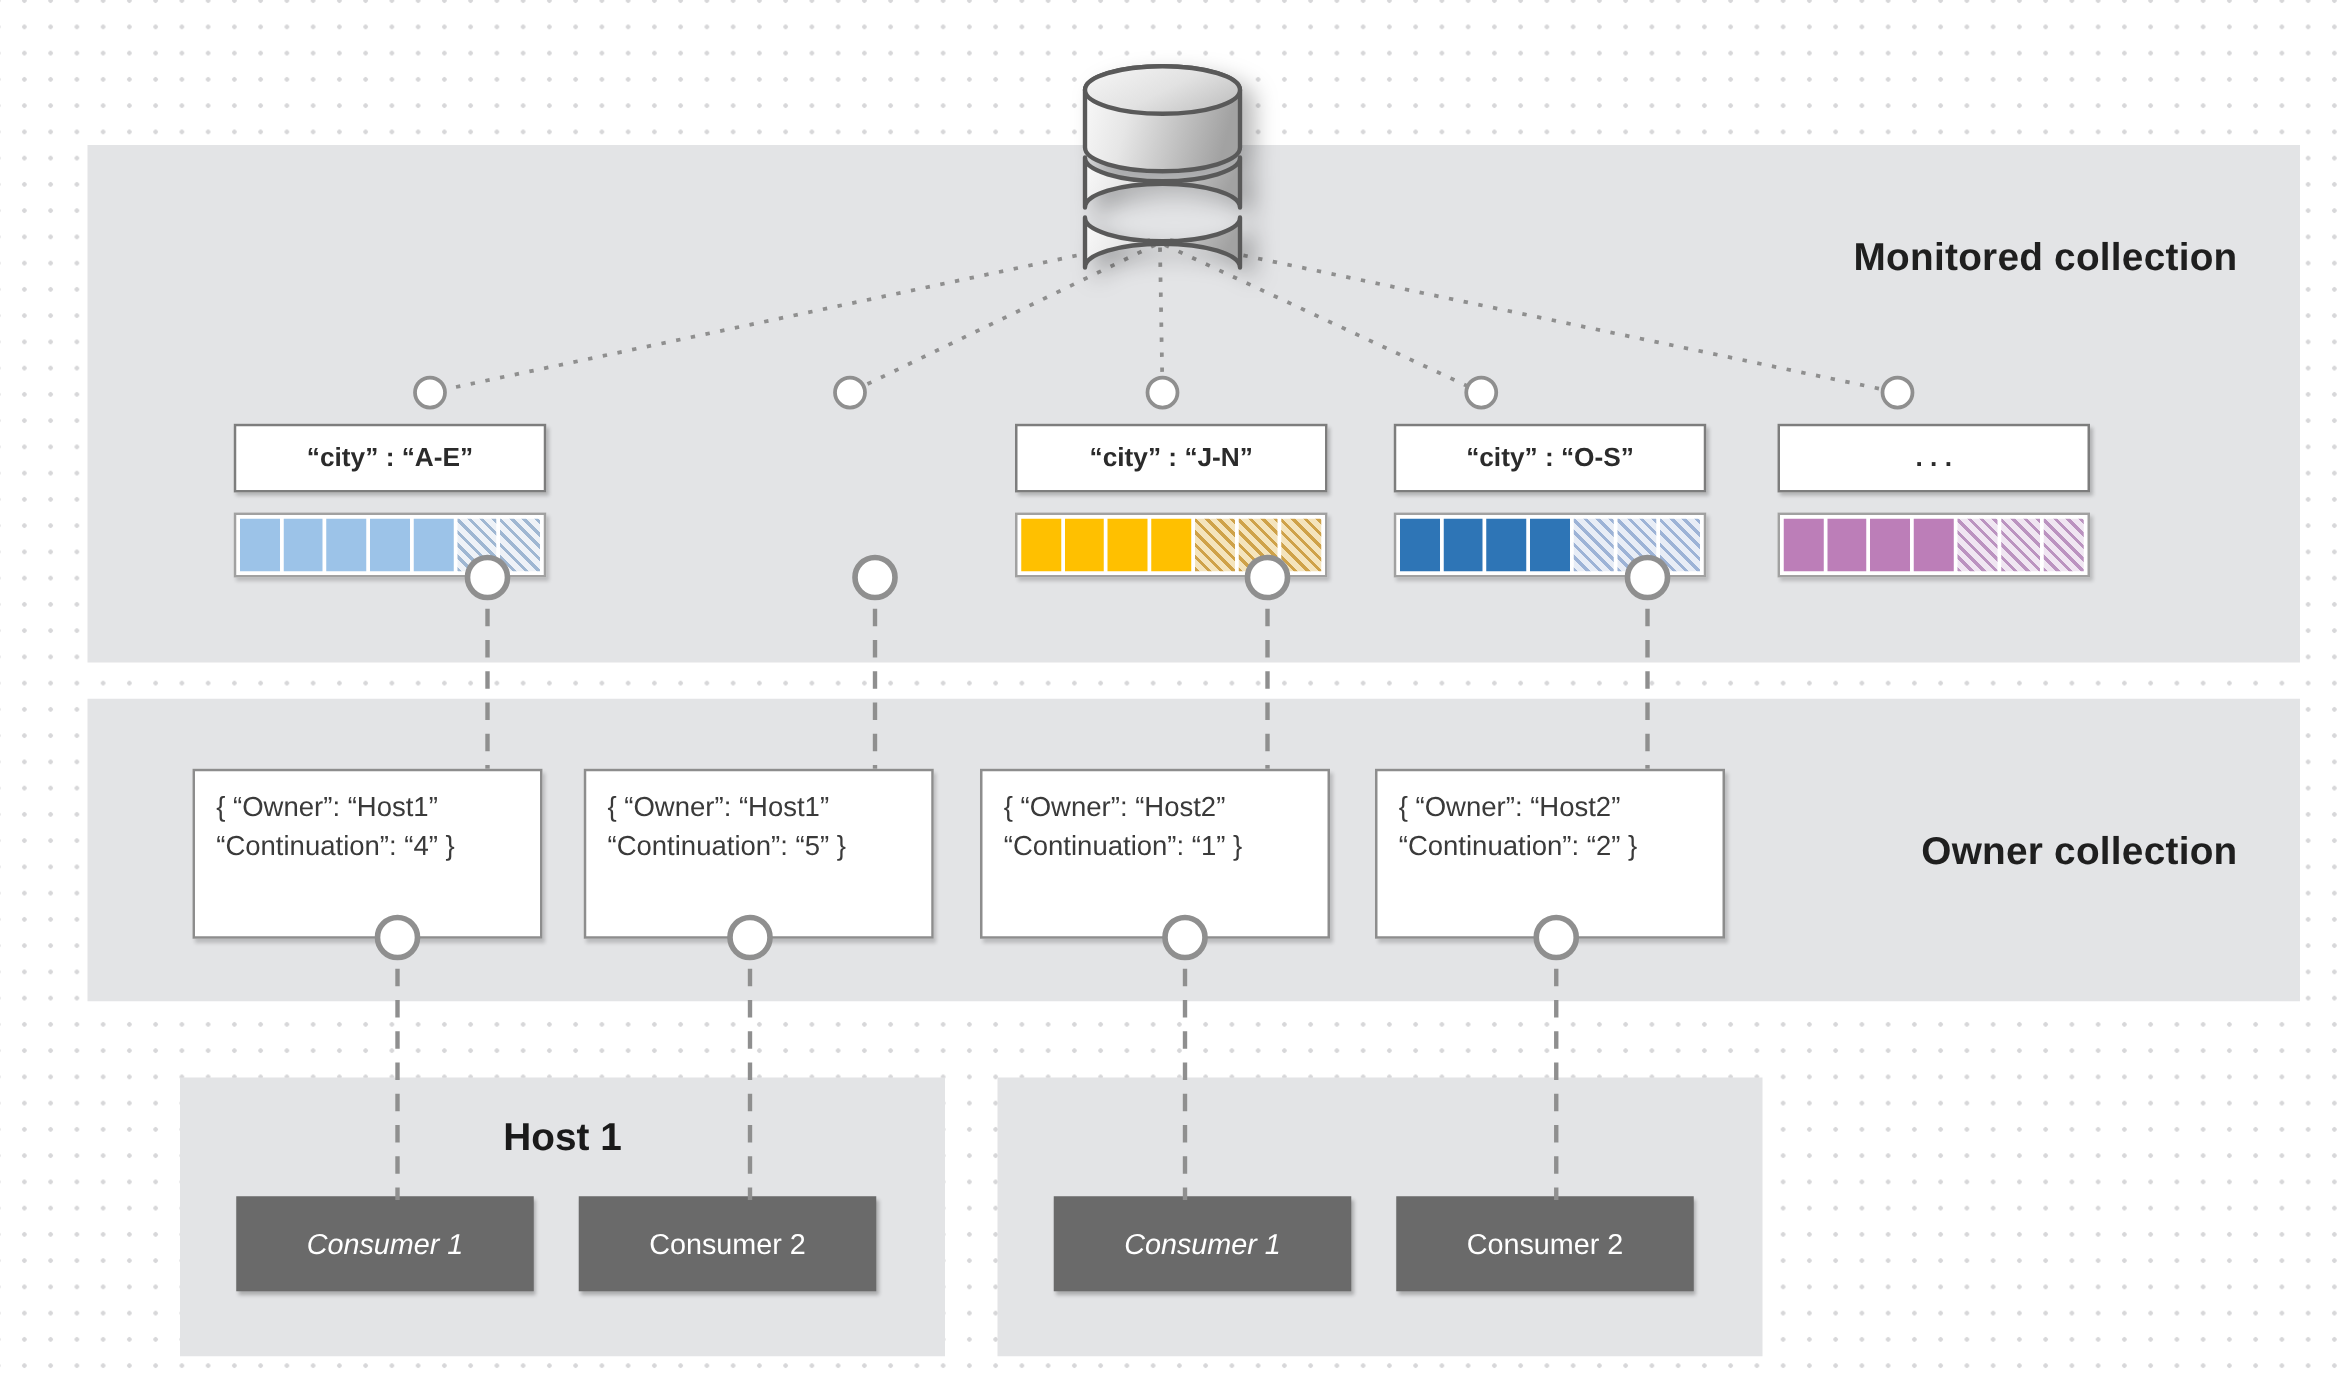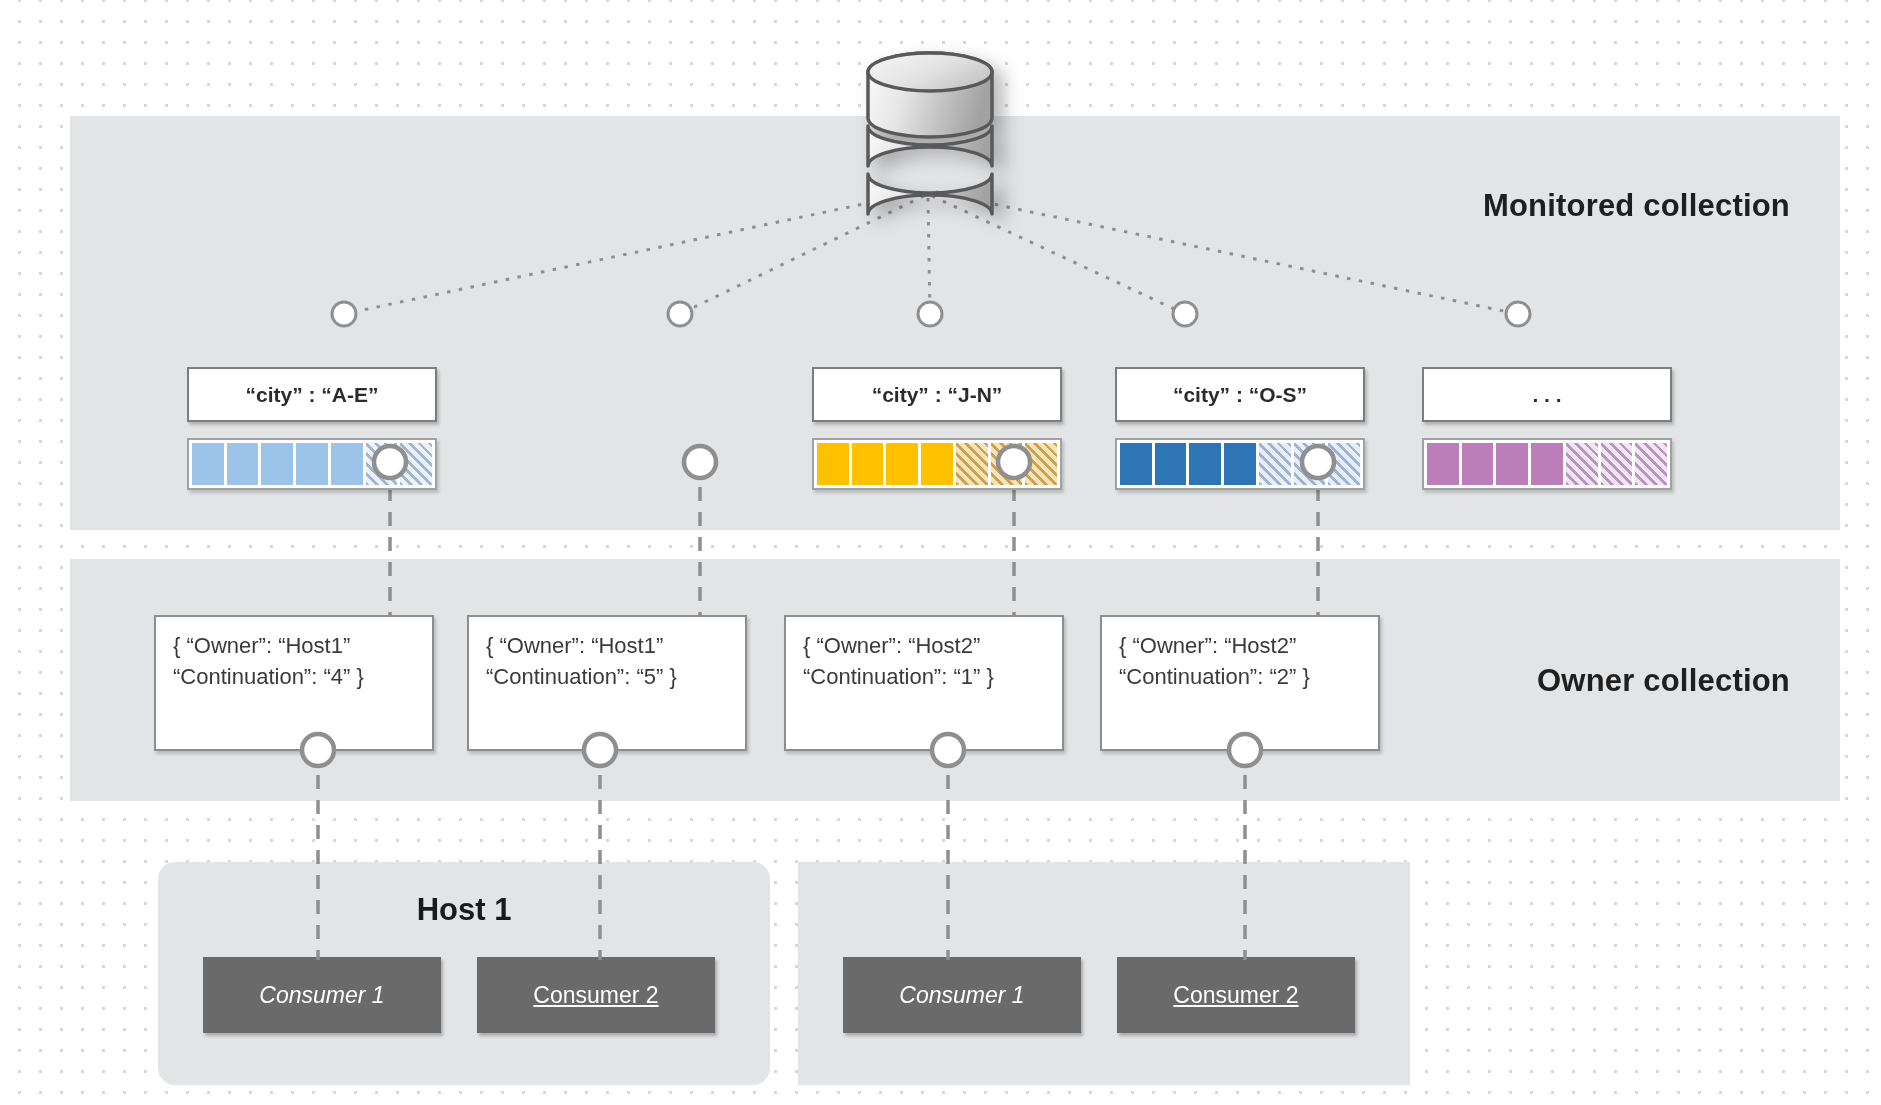--- a/index.html
+++ b/index.html
@@ -41,21 +41,21 @@
     filter:drop-shadow(10px 8px 9px rgba(0,0,0,0.28));}
 
   .partition-col{position:absolute;top:339px;width:250px;z-index:3;}
   .pk-box{
     box-sizing:border-box;
     height:55px;width:250px;
     background:#ffffff;
     border:2px solid #7d7d7d;
     box-shadow:2px 3px 3px rgba(0,0,0,0.22);
     display:flex;align-items:center;justify-content:center;
-    font-size:21px;font-weight:bold;color:#2b2b2b;margin-top:28px;
+    font-size:21px;font-weight:bold;color:#2b2b2b;
   }
   .pk-bar{
     box-sizing:border-box;
     margin-top:16px;
     height:52px;width:250px;
     background:#ffffff;
     border:2px solid #a1a1a1;
     box-shadow:2px 3px 3px rgba(0,0,0,0.18);
     display:flex;gap:3px;padding:3px;
   }
@@ -90,31 +90,31 @@
   .consumer-box{
     position:absolute;
     top:95px;width:238px;height:76px;
     background:#6a6a6a;
     box-shadow:2px 3px 3px rgba(0,0,0,0.25);
     display:flex;align-items:center;justify-content:center;
     font-size:23px;color:#ffffff;
     z-index:3;
   }
   .consumer-1{left:45px;font-style:italic;}
-  .consumer-2{left:319px;text-decoration:underline;}
+  .consumer-2{left:319px;}
 </style>
 </head>
 <body>
 
 <div class="canvas">
 
   <div class="band monitored" style="background: rgb(227, 228, 230);"></div>
   <div class="band lease" style="background: rgb(227, 228, 230);"></div>
 
-  <div class="host-panel" style="left: 158px; background: rgb(227, 228, 230); border-radius: 17px;">
+  <div class="host-panel" style="left: 144px; background: rgb(227, 228, 230);">
     <div class="host-title">Host 1</div>
     <div class="consumer-box consumer-1" style="background: rgb(106, 106, 106);">Consumer 1</div>
     <div class="consumer-box consumer-2" style="background: rgb(106, 106, 106);">Consumer 2</div>
   </div>
   <div class="host-panel" style="left: 798px; background: rgb(227, 228, 230);">
     <div class="consumer-box consumer-1" style="background: rgb(106, 106, 106);">Consumer 1</div>
     <div class="consumer-box consumer-2" style="background: rgb(106, 106, 106);">Consumer 2</div>
   </div>
 
   <svg class="layer lines-layer" width="1881" height="1105" viewBox="0 0 1881 1105">

